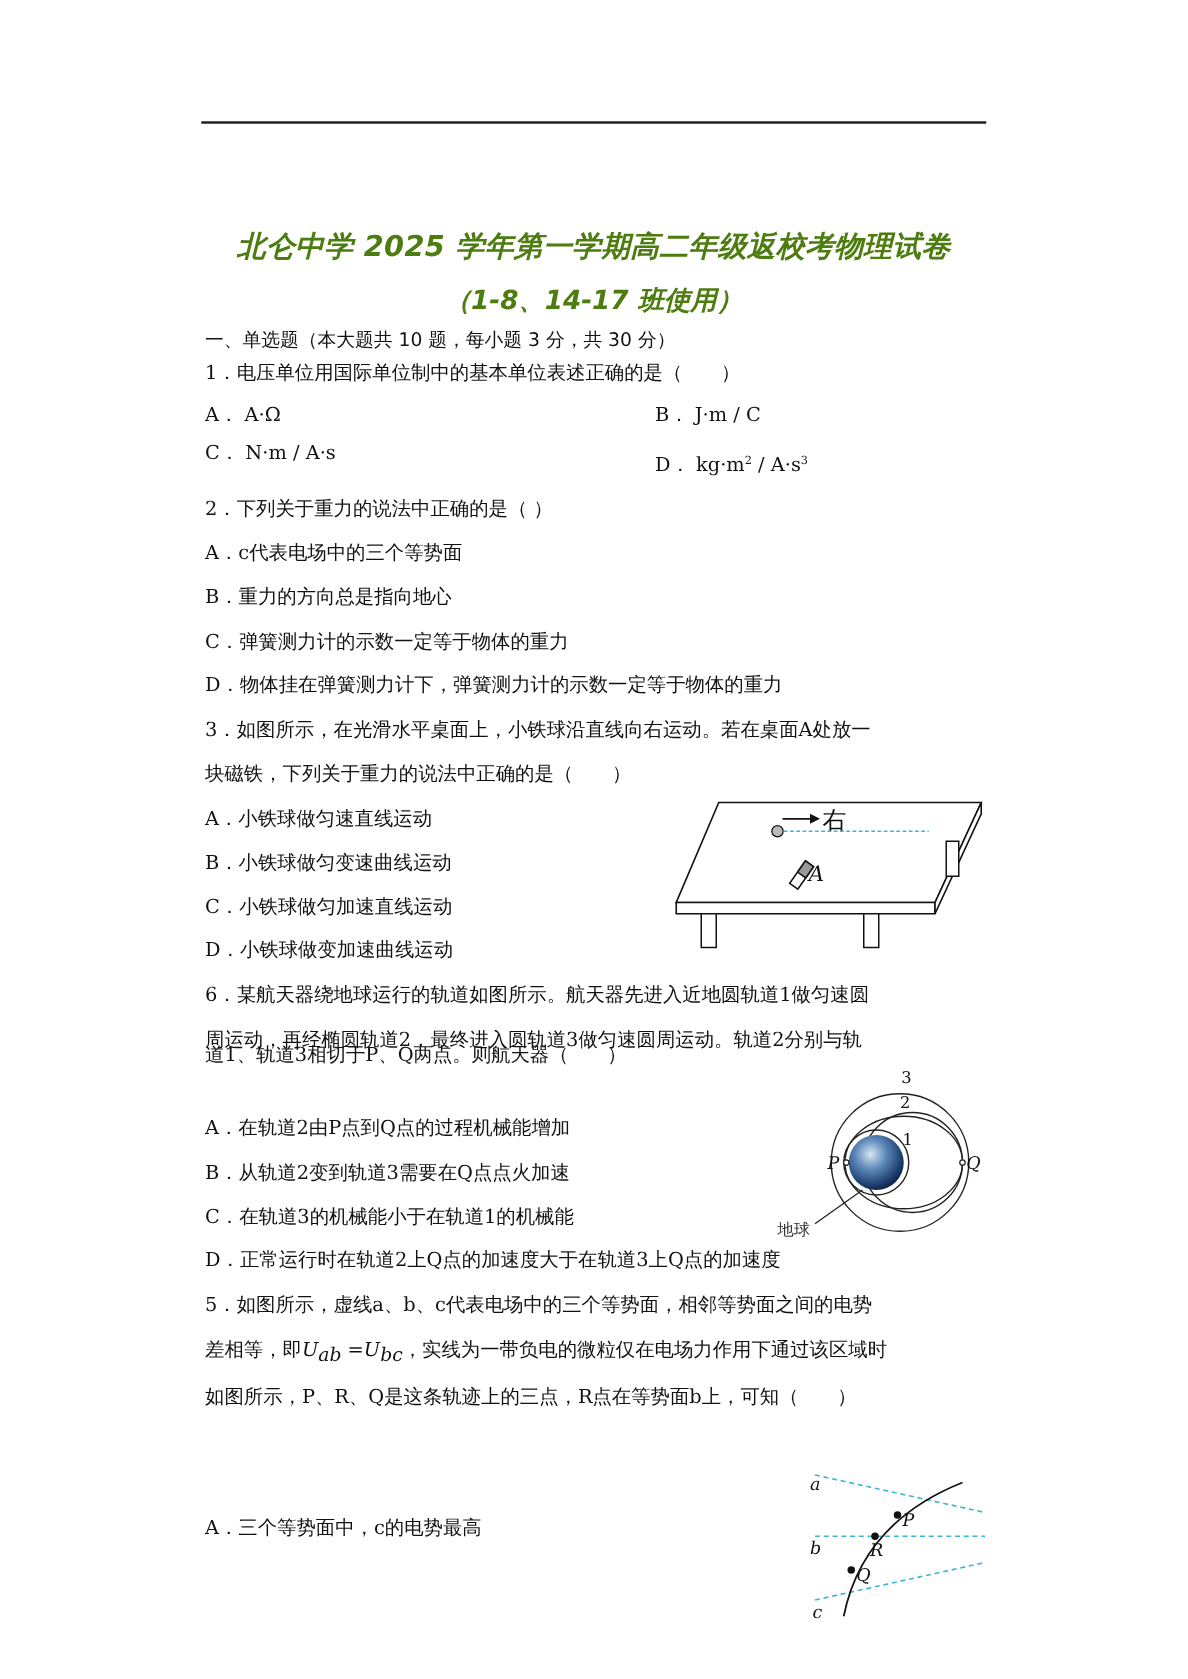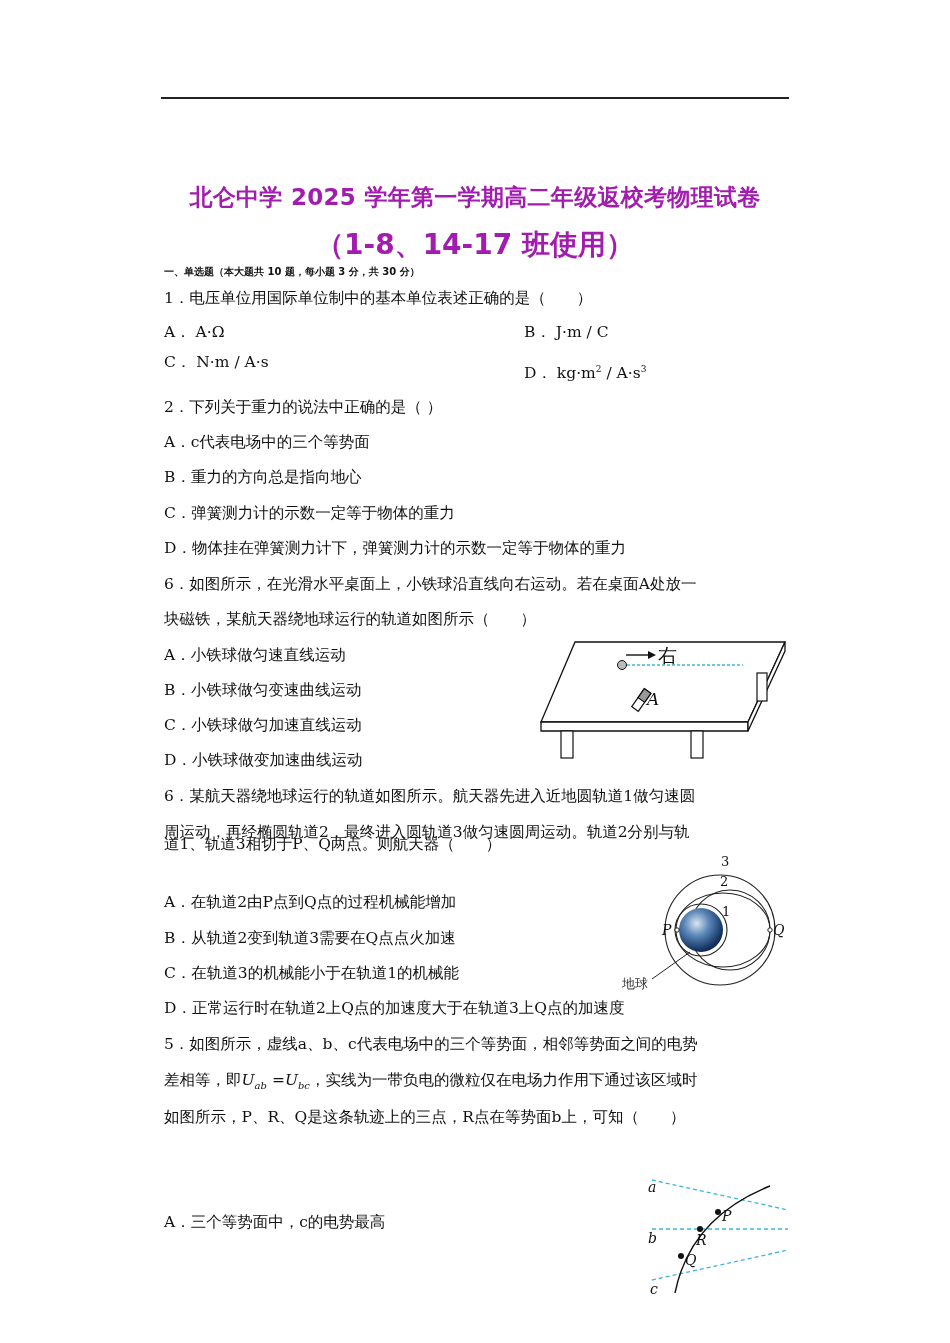--- a/index.html
+++ b/index.html
@@ -1,27 +1,27 @@
 <!DOCTYPE html>
 <html><head>
 <meta charset="utf-8">
 <style>
   html, body { margin:0; padding:0; background:#ffffff; }
   body { width:950px; height:1343px; position:relative; overflow:hidden;
          font-family:"DejaVu Serif","Liberation Serif",serif; color:#111; }
   .rule { position:absolute; left:161px; top:97px; width:628px; height:2px; background:#222; }
   .title { position:absolute; left:0; width:950px; text-align:center;
-           font-family:"DejaVu Sans","Liberation Sans",sans-serif; font-weight:bold; color:#a21caf; }
+           font-family:"DejaVu Sans","Liberation Sans",sans-serif; font-weight:bold; color:#4d7c0f;font-style:italic; }
   .t1 { top:182px; font-size:23px; letter-spacing:0.3px; }
-  .t2 { top:226px; font-size:28px; }
+  .t2 { top:226px; font-size:21px; }
   .line { position:absolute; left:164px; font-size:15.5px; white-space:nowrap; line-height:20px; }
-  .sec { font-family:"DejaVu Sans","Liberation Sans",sans-serif; font-weight:bold; font-size:10px; }
+  .sec { font-family:"DejaVu Sans","Liberation Sans",sans-serif; font-weight:normal; font-size:15px; }
   .opt2 { position:absolute; left:524px; font-size:15.5px; white-space:nowrap; line-height:20px; }
   i { font-style:italic; }
-  sub { font-size:10px; font-style:italic; }
+  sub { font-size:15px; font-style:italic; }
   sup { font-size:9px; }
   svg { position:absolute; }
 </style>
 </head>
 <body>
 
 <div class="rule"></div>
 
 <div class="title t1">北仑中学 2025 学年第一学期高二年级返校考物理试卷</div>
 <div class="title t2">（1-8、14-17 班使用）</div>
@@ -33,22 +33,22 @@
 <div class="opt2" style="top:322px">B．  J·m / C</div>
 <div class="line" style="top:352px">C．  N·m / A·s</div>
 <div class="opt2" style="top:359px"><span>D．  kg·m</span><sup>2</sup><span> / A·s</span><sup>3</sup></div>
 
 <div class="line" style="top:397px">2．下列关于重力的说法中正确的是（  ）</div>
 <div class="line" style="top:432px">A．c代表电场中的三个等势面</div>
 <div class="line" style="top:467px">B．重力的方向总是指向地心</div>
 <div class="line" style="top:503px">C．弹簧测力计的示数一定等于物体的重力</div>
 <div class="line" style="top:538px">D．物体挂在弹簧测力计下，弹簧测力计的示数一定等于物体的重力</div>
 
-<div class="line" style="top:574px">6．如图所示，在光滑水平桌面上，小铁球沿直线向右运动。若在桌面A处放一</div>
-<div class="line" style="top:609px">块磁铁，某航天器绕地球运行的轨道如图所示（　　）</div>
+<div class="line" style="top:574px">3．如图所示，在光滑水平桌面上，小铁球沿直线向右运动。若在桌面A处放一</div>
+<div class="line" style="top:609px">块磁铁，下列关于重力的说法中正确的是（　　）</div>
 <div class="line" style="top:645px">A．小铁球做匀速直线运动</div>
 <div class="line" style="top:680px">B．小铁球做匀变速曲线运动</div>
 <div class="line" style="top:715px">C．小铁球做匀加速直线运动</div>
 <div class="line" style="top:750px">D．小铁球做变加速曲线运动</div>
 
 <svg style="left:535px;top:636px" width="255" height="130" viewBox="0 0 255 130">
   <polygon points="40,6 250,6 213,86 6,86" fill="#fff" stroke="#111" stroke-width="1.3"></polygon>
   <polygon points="6,86 213,86 213,95 6,95" fill="#fff" stroke="#111" stroke-width="1.3"></polygon>
   <polygon points="213,86 250,6 250,15 213,95" fill="#fff" stroke="#111" stroke-width="1.3"></polygon>
   <rect x="26" y="95" width="12" height="27" fill="#fff" stroke="#111" stroke-width="1.2"></rect>

